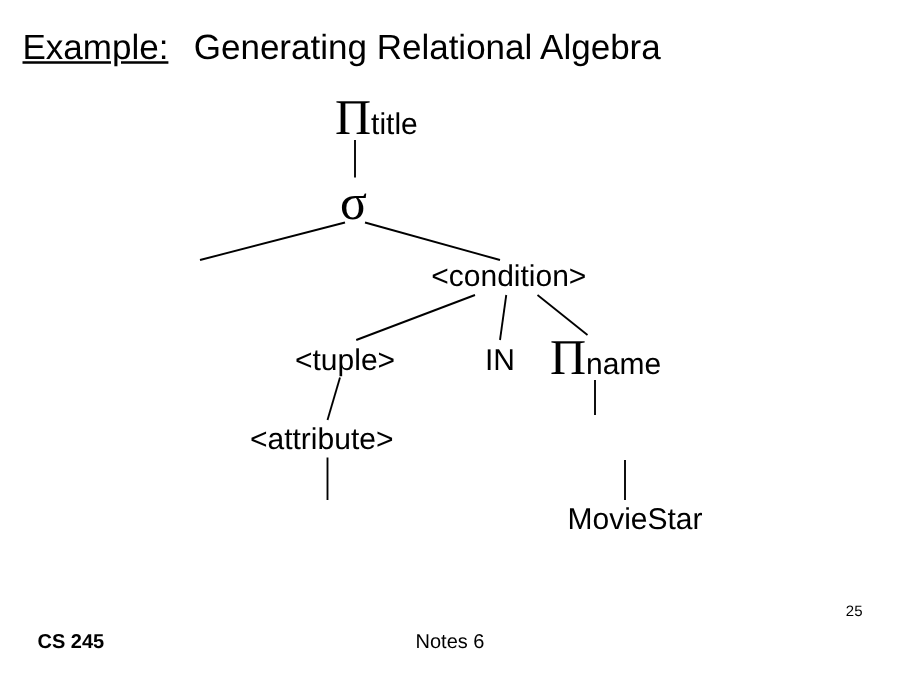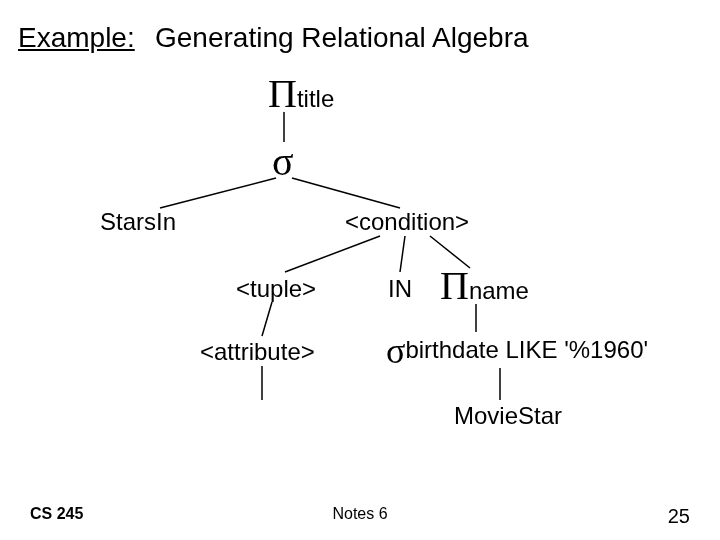--- a/index.html
+++ b/index.html
@@ -5,52 +5,48 @@
   html,body{margin:0;padding:0;width:720px;height:540px;background:#fff;font-family:Arial,Helvetica,sans-serif;color:#000;}
   .slide{position:relative;width:720px;height:510px;}
   .title-prefix{position:absolute;left:18px;top:22px;font-size:28px;text-decoration:underline;}
   .title-rest{position:absolute;left:155px;top:22px;font-size:28px;}
   .node{position:absolute;font-size:24px;white-space:nowrap;}
   .big{font-family:'Times New Roman',serif;font-size:40px;}
   .big-inline{font-family:'Times New Roman',serif;font-size:36px;vertical-align:-12%;}
   .caption{position:absolute;left:60px;right:60px;top:450px;font-size:14px;text-align:center;}
   .footer-left{position:absolute;left:30px;top:505px;font-size:16px;font-weight:bold;}
   .footer-mid{position:absolute;left:0;right:0;top:505px;font-size:16px;text-align:center;}
-  .footer-right{position:absolute;right:30px;top:505px;font-size:20px;}
+  .footer-right{position:absolute;right:30px;top:482px;font-size:12px;}
   svg.lines{position:absolute;left:0;top:0;width:720px;height:540px;pointer-events:none;}
   svg.lines line{stroke:#000;stroke-width:1.5;}
 </style>
 </head>
 <body>
 
 <div class="slide">
 
   <div class="title-prefix">Example:</div>
   <div class="title-rest">Generating Relational Algebra</div>
 
   <div class="node" style="left:268px;top:70px;">
     <span class="big">Π</span><span>title</span>
   </div>
 
   <div class="node big" style="left:272px;top:138px;">σ</div>
 
-  <div class="node" style="left:100px;top:208px;">StarsIn</div>
 
   <div class="node" style="left:345px;top:208px;">&lt;condition&gt;</div>
 
   <div class="node" style="left:236px;top:275px;">&lt;tuple&gt;</div>
   <div class="node" style="left:388px;top:275px;">IN</div>
   <div class="node" style="left:440px;top:262px;">
     <span class="big">Π</span><span>name</span>
   </div>
 
   <div class="node" style="left:200px;top:338px;">&lt;attribute&gt;</div>
-  <div class="node" style="left:386px;top:330px;">
-    <span class="big-inline">σ</span><span>birthdate LIKE '%1960'</span>
-  </div>
 
   <div class="node" style="left:454px;top:402px;">MovieStar</div>
 
   <svg class="lines">
 
     <line x1="284" y1="112" x2="284" y2="142"></line>
 
     <line x1="276" y1="178" x2="160" y2="208"></line>
 
     <line x1="292" y1="178" x2="400" y2="208"></line>

